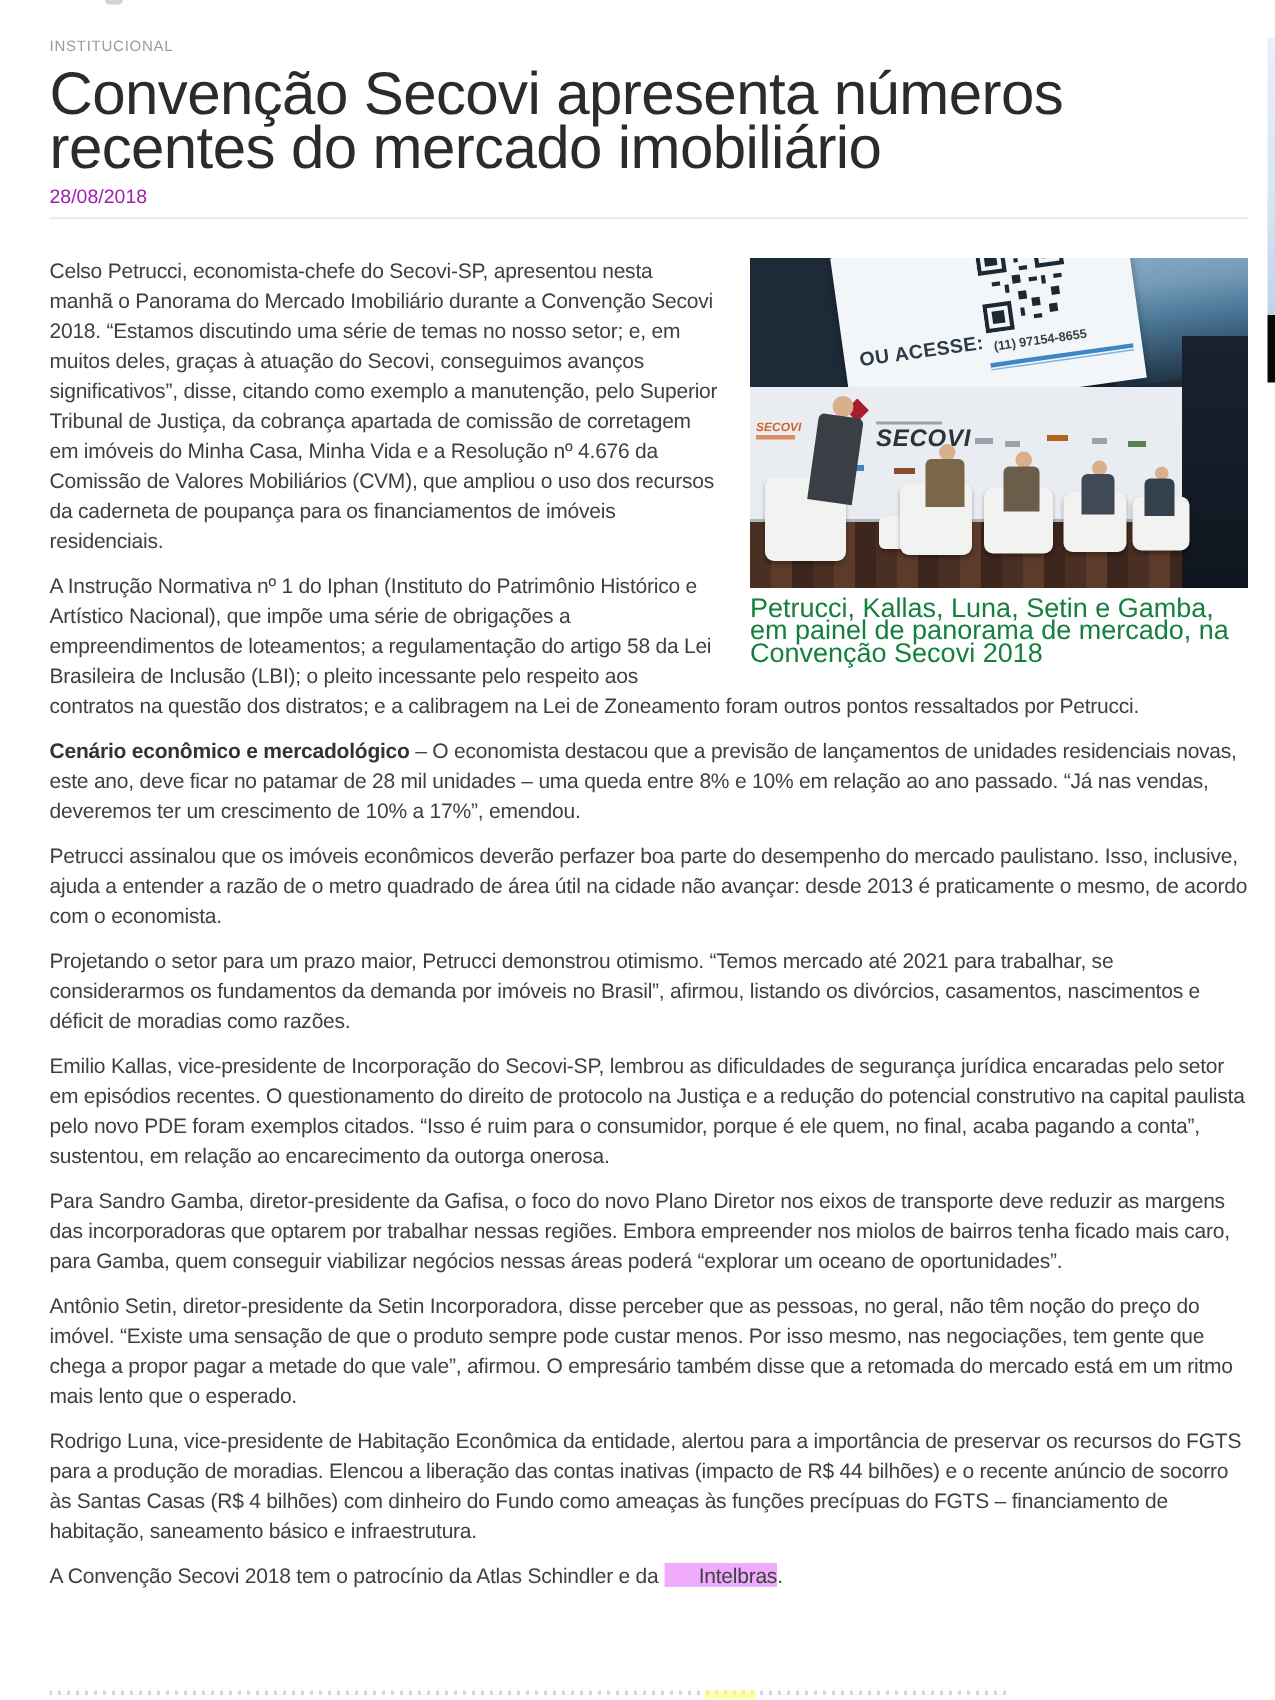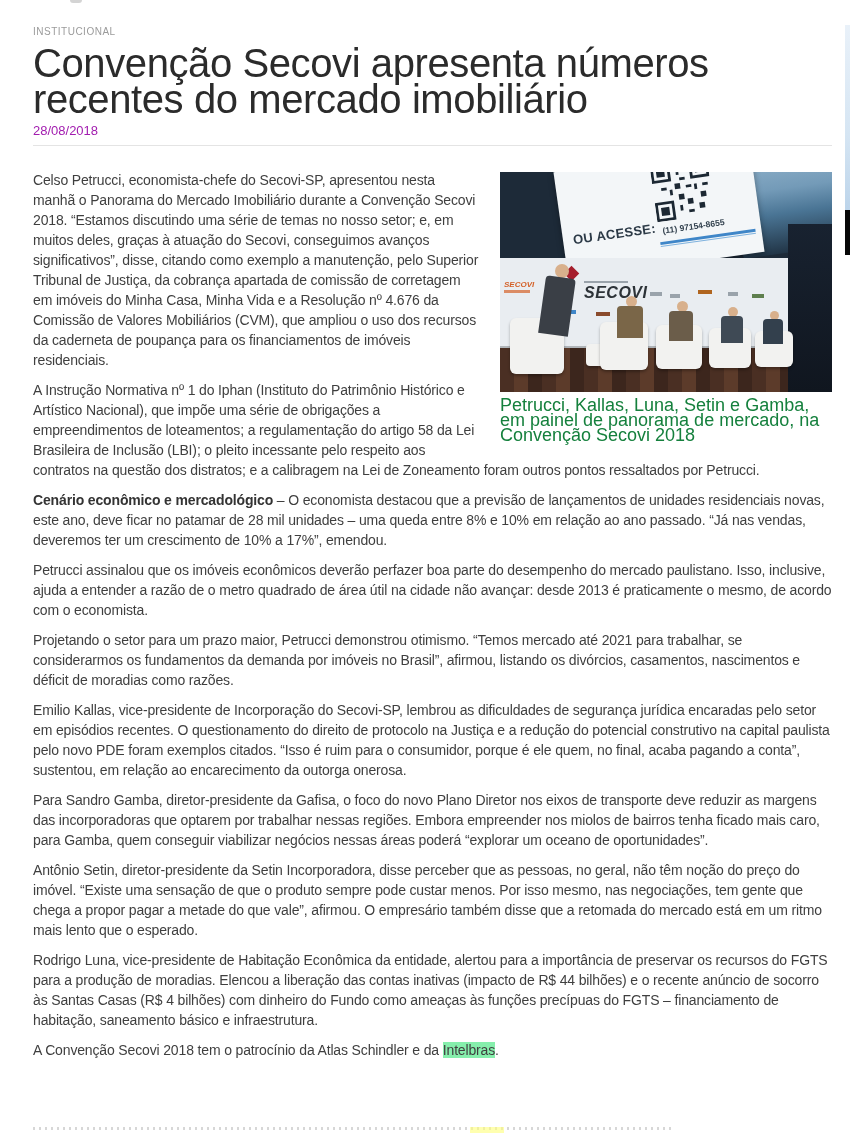--- a/index.html
+++ b/index.html
@@ -22,21 +22,21 @@
   hr.rule { border: none; border-top: 1px solid #e4e4e4; margin: 0 0 24px; }
   .lede {
     margin: 0 0 14px; font-style: italic; font-size: 16.5px;
     line-height: 27px; color: #3a3a3a;
   }
   p.body {
     margin: 0 0 10px; font-size: 14px; line-height: 20px;
     letter-spacing: -0.15px; color: #3f3f3f;
   }
   .lead-bold { font-weight: 700; color: #333333; text-align: right; }
-  .hl { background: #86efac; }
+  .hl { background: #f0abfc; padding-left: 23px; }
   figure.art { float: right; width: 332px; margin: 2px 0 8px 20px; }
   figcaption {
     font-size: 18px; line-height: 15px; color: #15803d; padding-top: 6px;
     hyphens: auto;
   }
   
   .photo { position: relative; width: 332px; height: 220px; overflow: hidden; background: #1d2a38; }
   .photo * { position: absolute; }
   .ceiling { left: 0; top: 0; width: 332px; height: 100px;
     background: linear-gradient(100deg, #15202c 0%, #1b2a3a 40%, #2c4burn 0%, #30465c 70%, #101822 100%); }

